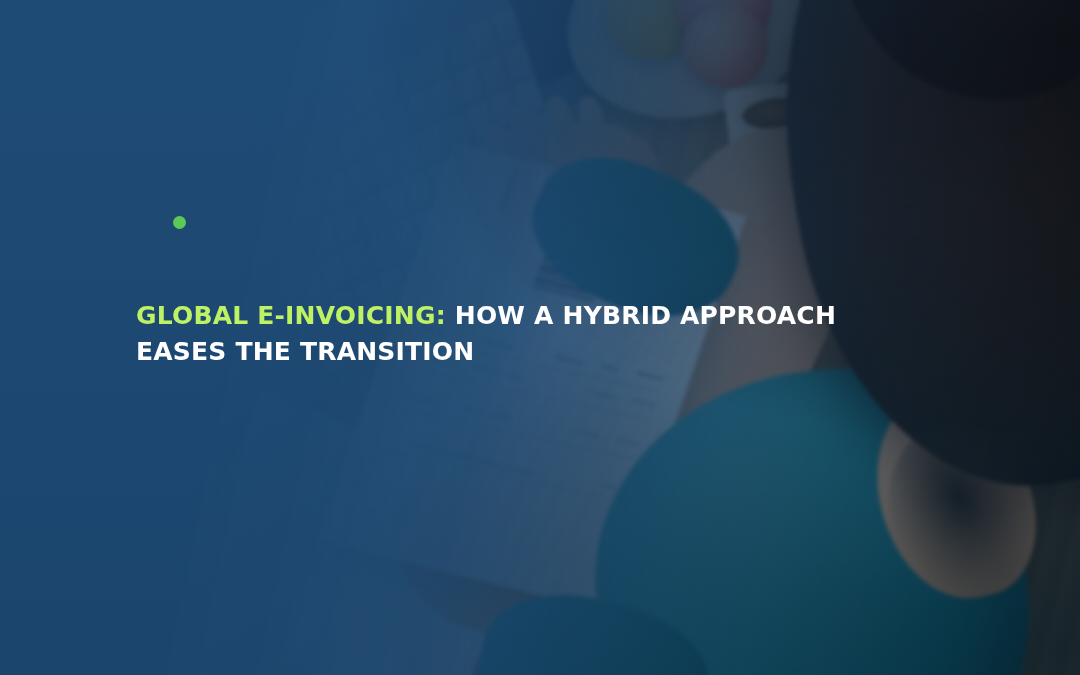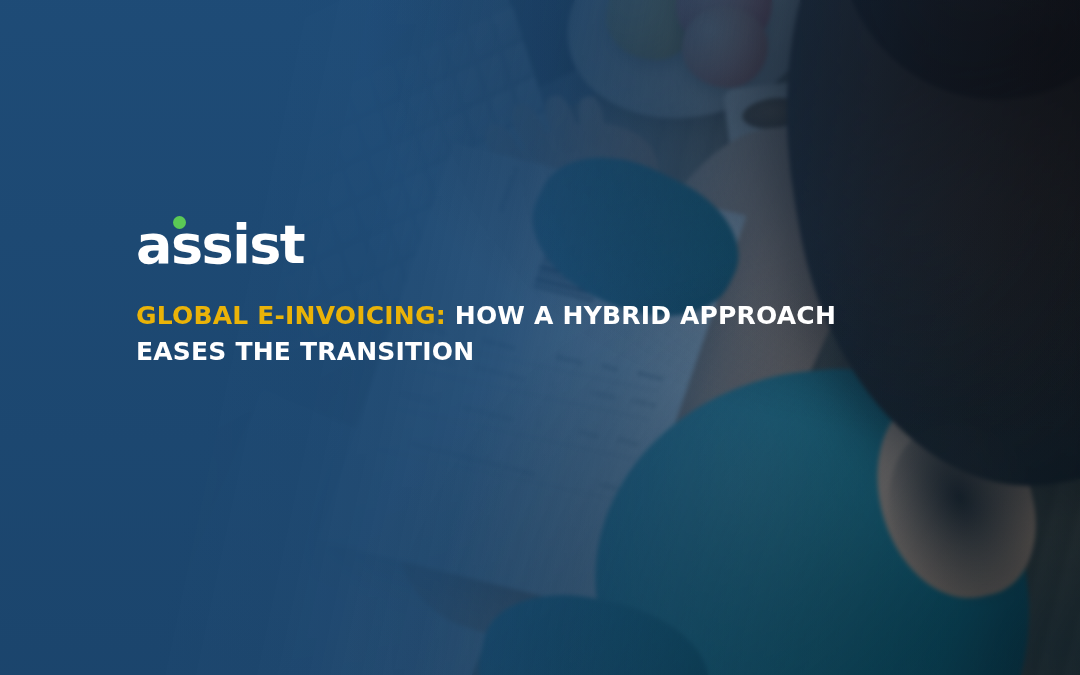--- a/index.html
+++ b/index.html
@@ -382,21 +382,21 @@
   .headline {
     font-family:"DejaVu Sans", sans-serif;
     font-size:25px;
     font-weight:bold;
     line-height:1.42;
     letter-spacing:.2px;
     color:#ffffff;
     text-transform:uppercase;
     max-width:730px;
   }
-  .headline .hl-accent { color:#eab308; }
+  .headline .hl-accent { color:#bef264; }
 </style>
 </head>
 <body>
 
 <div class="banner">
 
   <div class="photo">
 
     <div class="wood"></div>
     <div class="wood-grain"></div>
@@ -620,21 +620,20 @@
 
     <div class="photo-blur"></div>
   </div>
 
   <div class="overlay-blue"></div>
   <div class="overlay-dark"></div>
 
   <div class="content">
 
     <div class="logo">
-      <span class="logo-word">assist</span>
       <span class="logo-dot"></span>
     </div>
 
     <h1 class="headline">
       <span class="hl-accent">GLOBAL E-INVOICING:</span>
       <span>HOW A HYBRID APPROACH EASES THE TRANSITION</span>
     </h1>
 
   </div>
 </div>

